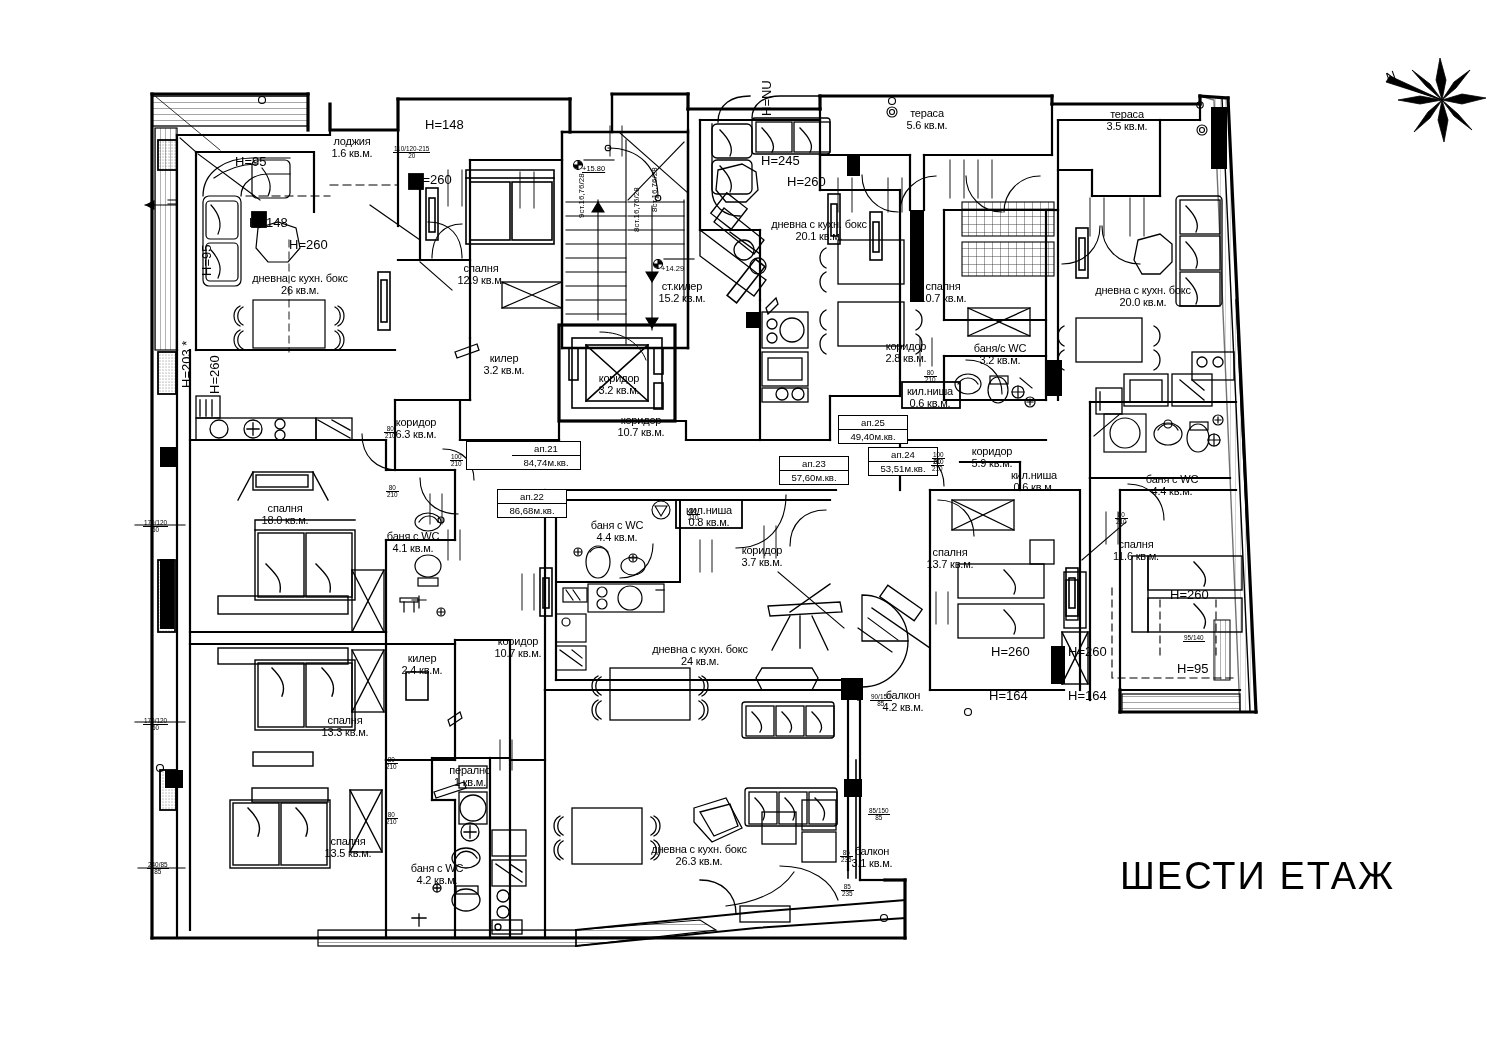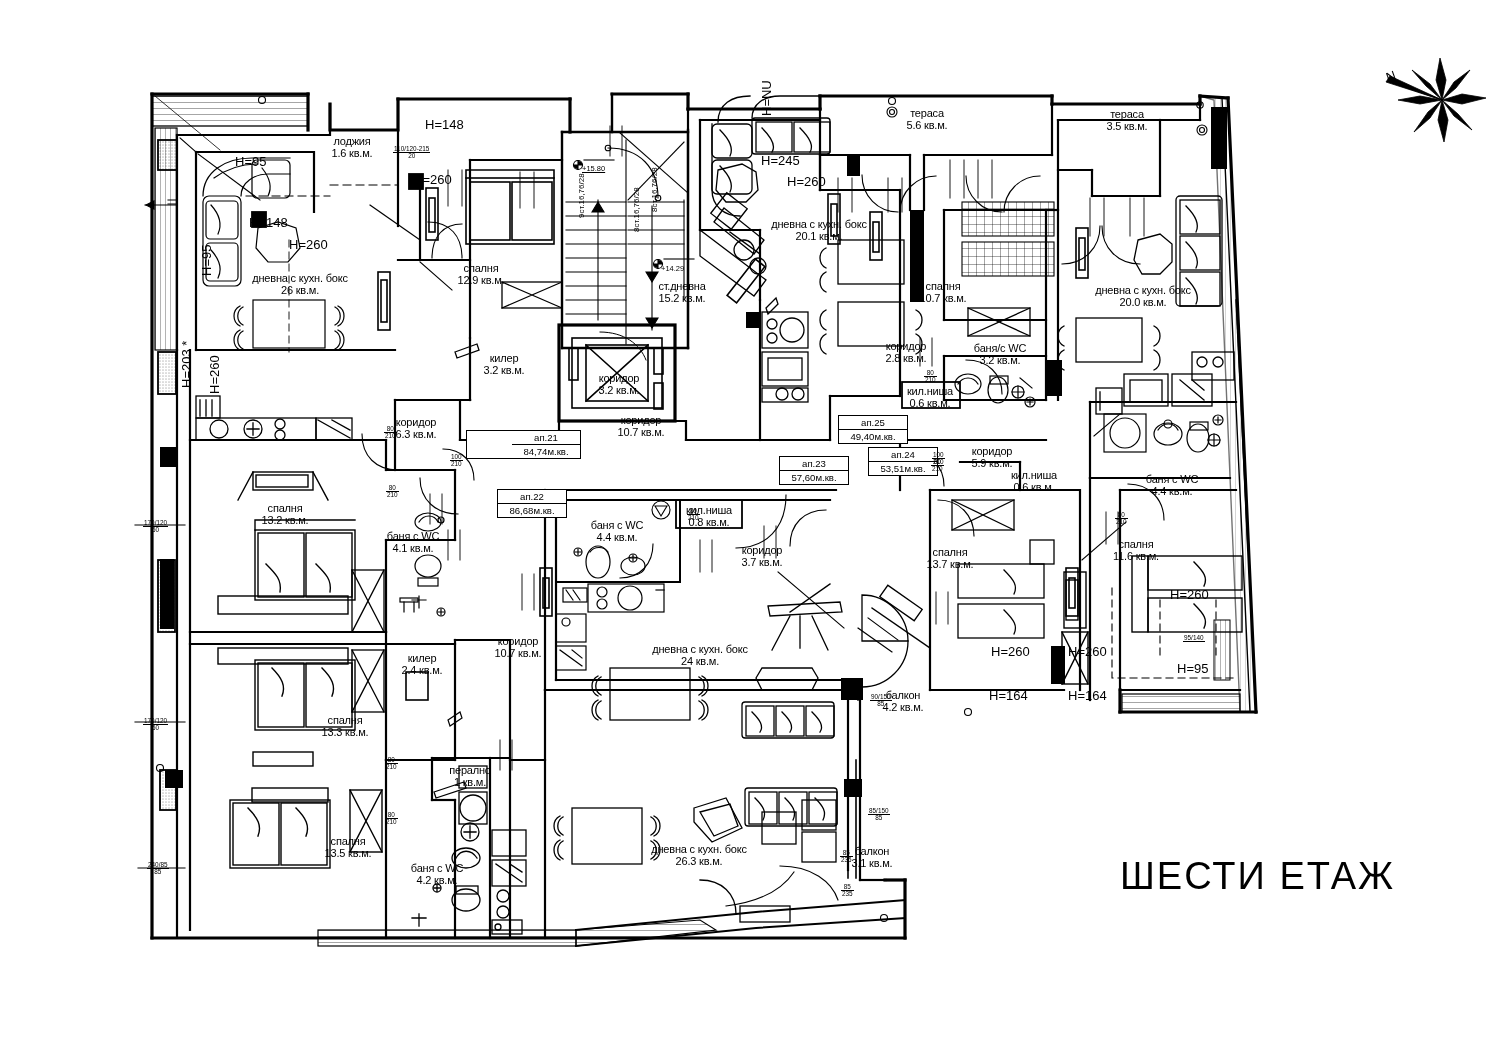--- a/index.html
+++ b/index.html
@@ -865,21 +865,21 @@
       </div>
       <div class="lbl room" style="left: 401px; top: 262px; width: 160px;">
         <span class="n">спалня</span>
         <span class="a">12.9 кв.м.</span>
       </div>
       <div class="lbl room" style="left: 424px; top: 352px; width: 160px;">
         <span class="n">килер</span>
         <span class="a">3.2 кв.м.</span>
       </div>
       <div class="lbl room" style="left: 602px; top: 280px; width: 160px;">
-        <span class="n">ст.дневна</span>
+        <span class="n">ст.килер</span>
         <span class="a">15.2 кв.м.</span>
       </div>
       <div class="lbl room" style="left: 539px; top: 372px; width: 160px;">
         <span class="n">коридор</span>
         <span class="a">3.2 кв.м.</span>
       </div>
       <div class="lbl room" style="left: 336px; top: 416px; width: 160px;">
         <span class="n">коридор</span>
         <span class="a">6.3 кв.м.</span>
       </div>
@@ -934,21 +934,21 @@
       <div class="lbl room" style="left: 954px; top: 469px; width: 160px;">
         <span class="n">кил.ниша</span>
         <span class="a">0.6 кв.м.</span>
       </div>
       <div class="lbl room" style="left: 870px; top: 546px; width: 160px;">
         <span class="n">спалня</span>
         <span class="a">13.7 кв.м.</span>
       </div>
       <div class="lbl room" style="left: 205px; top: 502px; width: 160px;">
         <span class="n">спалня</span>
-        <span class="a">13.2 кв.м.</span>
+        <span class="a">18.0 кв.м.</span>
       </div>
       <div class="lbl room" style="left: 333px; top: 530px; width: 160px;">
         <span class="n">баня с WC</span>
         <span class="a">4.1 кв.м.</span>
       </div>
       <div class="lbl room" style="left: 342px; top: 652px; width: 160px;">
         <span class="n">килер</span>
         <span class="a">2.4 кв.м.</span>
       </div>
       <div class="lbl room" style="left: 265px; top: 714px; width: 160px;">
@@ -994,21 +994,21 @@
       <div class="lbl room" style="left: 619px; top: 843px; width: 160px;">
         <span class="n">дневна с кухн. бокс</span>
         <span class="a">26.3 кв.м.</span>
       </div>
       <div class="lbl room" style="left: 792px; top: 845px; width: 160px;">
         <span class="n">балкон</span>
         <span class="a">3.1 кв.м.</span>
       </div>
     </div>
   <div id="apts-layer">
-      <div class="apt" style="left: 466px; top: 430px; width: 62px; padding-left: 48px;">
+      <div class="apt" style="left: 466px; top: 441px; width: 62px; padding-left: 48px;">
         <span class="num">ап.21</span>
         <span class="area">84,74м.кв.</span>
       </div>
       <div class="apt" style="left: 497px; top: 489px; width: 62px;">
         <span class="num">ап.22</span>
         <span class="area">86,68м.кв.</span>
       </div>
       <div class="apt" style="left: 779px; top: 456px; width: 62px;">
         <span class="num">ап.23</span>
         <span class="area">57,60м.кв.</span>

